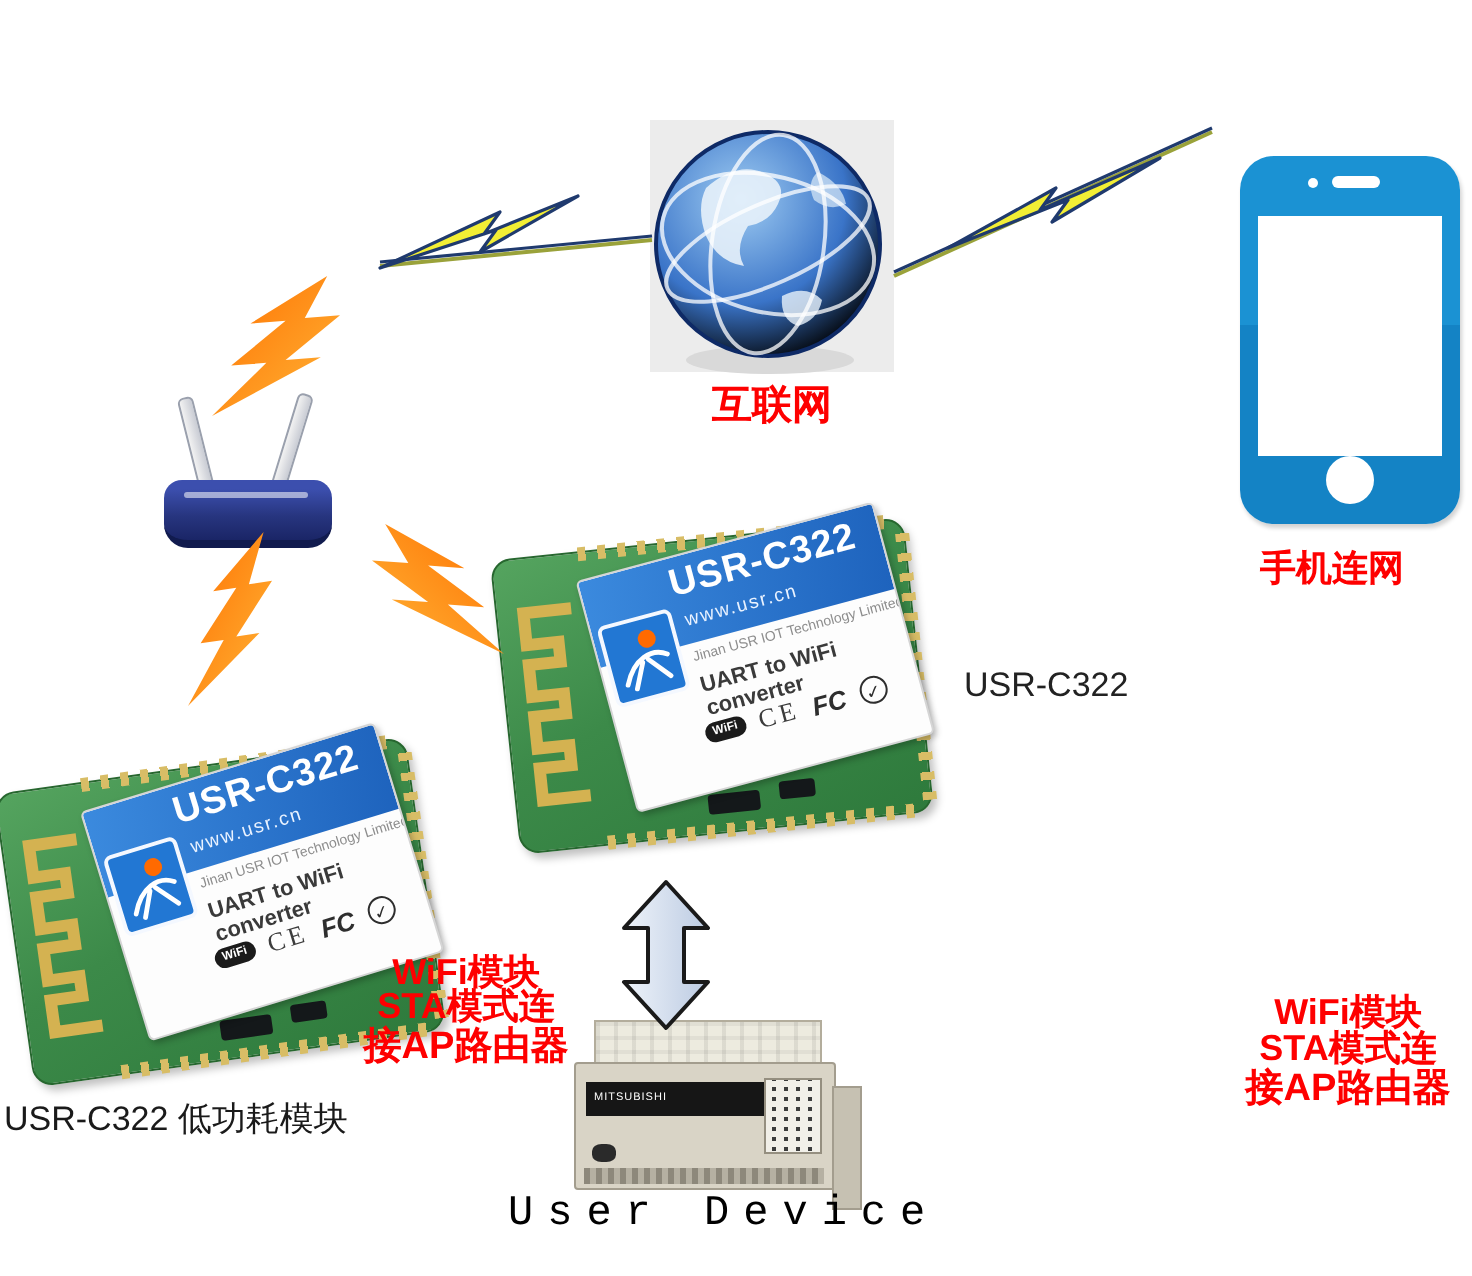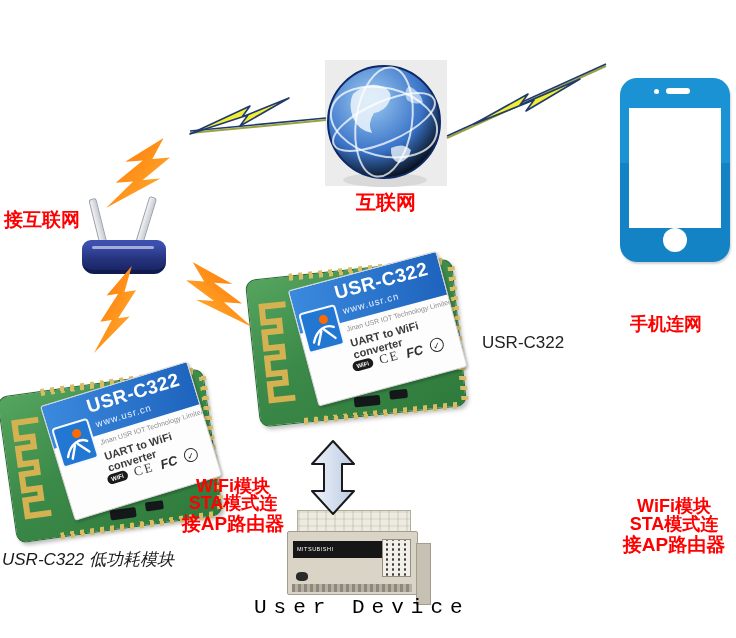--- a/index.html
+++ b/index.html
@@ -22,21 +22,21 @@
   
   .globe{left:325px;top:60px;z-index:2;}
   .internet-label{left:350px;top:189px;width:72px;text-align:center;font-size:20px;z-index:4;}
   
   .phone{left:620px;top:78px;width:110px;height:184px;border-radius:17px;z-index:2;
          background:linear-gradient(#1b92d3 46%,#1483c5 46%);box-shadow:1px 2px 2px rgba(0,0,0,.18);}
   .phone-screen{position:absolute;left:9px;top:30px;width:92px;height:120px;background:#fff;}
   .phone-dot{position:absolute;left:34px;top:11px;width:5px;height:5px;border-radius:50%;background:#fff;}
   .phone-speaker{position:absolute;left:46px;top:10px;width:24px;height:6px;border-radius:3px;background:#fff;}
   .phone-home{position:absolute;left:43px;top:150px;width:24px;height:24px;border-radius:50%;background:#fff;}
-  .phone-label{left:616px;top:272px;width:100px;text-align:center;font-size:18px;z-index:4;margin-top:40px;}
+  .phone-label{left:616px;top:272px;width:100px;text-align:center;font-size:18px;z-index:4;}
   
   .module{width:208px;height:148px;z-index:2;}
   .pcb{position:absolute;inset:0;border-radius:10px;border:1px solid #27672f;
        background:linear-gradient(155deg,#55a45f 0%,#3c8a49 45%,#2e7a3c 100%);
        box-shadow:2px 3px 4px rgba(0,0,0,.25);}
   .pins-top,.pins-bottom{position:absolute;left:44px;right:6px;height:7px;
        background:repeating-linear-gradient(90deg,#d8bd66 0 4px,transparent 4px 10px);}
   .pins-top{top:-2px;} .pins-bottom{bottom:-2px;}
   .pins-right{position:absolute;top:6px;bottom:6px;right:-2px;width:7px;
        background:repeating-linear-gradient(0deg,#d8bd66 0 4px,transparent 4px 10px);}
@@ -55,21 +55,21 @@
   .sticker-product{position:absolute;left:46px;top:60px;font-size:11px;font-weight:700;color:#3a3a3a;}
   .certs{position:absolute;left:42px;top:82px;display:flex;align-items:center;gap:7px;}
   .wifi-badge{background:#1b1b1b;color:#fff;font-size:6px;font-weight:700;padding:2px 4px;border-radius:6px;}
   .ce-mark{font-family:"Liberation Serif",serif;font-size:13px;color:#3c3c3c;letter-spacing:2px;}
   .fcc-mark{font-size:13px;font-weight:700;color:#2e2e2e;font-style:italic;}
   .check-mark{display:inline-block;width:14px;height:14px;border:1.6px solid #2e2e2e;border-radius:50%;
        font-size:9px;line-height:14px;text-align:center;color:#2e2e2e;box-sizing:border-box;}
   .module-center{left:252px;top:269px;transform:rotate(-6deg);}
   .module-left{left:6px;top:382px;transform:rotate(-8deg);}
   .module-center-label{left:482px;top:333px;font-size:17px;color:#222;z-index:4;}
-  .module-left-label{left:2px;top:548px;font-size:17px;color:#1a1a1a;z-index:4;font-style:italic;}
+  .module-left-label{left:2px;top:548px;font-size:17px;color:#1a1a1a;z-index:4;}
   
   .sta-note{z-index:4;text-align:center;line-height:17px;}
   .sta-note .l1,.sta-note .l2{font-size:18px;}
   .sta-note .l3{font-size:19px;line-height:23px;}
   .sta-center{left:162px;top:478px;width:142px;}
   .sta-right{left:612px;top:497px;width:124px;line-height:18px;}
   .router-note{left:4px;top:204px;width:86px;font-size:19px;line-height:31px;z-index:4;}
   
   .uart-label{left:367px;top:462px;font-family:"Liberation Serif",serif;font-size:26px;color:#000;
        letter-spacing:7px;z-index:4;}
@@ -120,21 +120,20 @@
     <polygon points="474,124 528,94 520,105 580,79 526,111 534,100" fill="#f2ee35" stroke="#1f3a6e" stroke-width="1.6" stroke-linejoin="round"></polygon>
 
     <use href="#bolt" transform="translate(106,138) scale(1.6,0.7)" fill="url(#og)"></use>
     <use href="#bolt" transform="translate(94,266) scale(1.05,0.87)" fill="url(#og)"></use>
     <use href="#bolt" transform="translate(252,262) scale(-1.65,0.65)" fill="url(#og)"></use>
 
     <polygon points="333,441 354,464 342,464 342,491 354,491 333,514 312,491 324,491 324,464 312,464" fill="url(#ag)" stroke="#1a1a1a" stroke-width="2" stroke-linejoin="round"></polygon>
   </svg>
 
   <div class="abs router-note red-note">
-    <div>接互联网</div>
   </div>
 
   <div class="abs router">
     <div class="antenna" style="left:14px;top:0;transform:rotate(-14deg);"></div>
     <div class="antenna" style="left:62px;top:-2px;height:48px;transform:rotate(17deg);"></div>
     <div class="router-body"></div>
   </div>
 
   <div class="abs globe">
     <svg width="122" height="132" viewBox="0 0 122 132">

